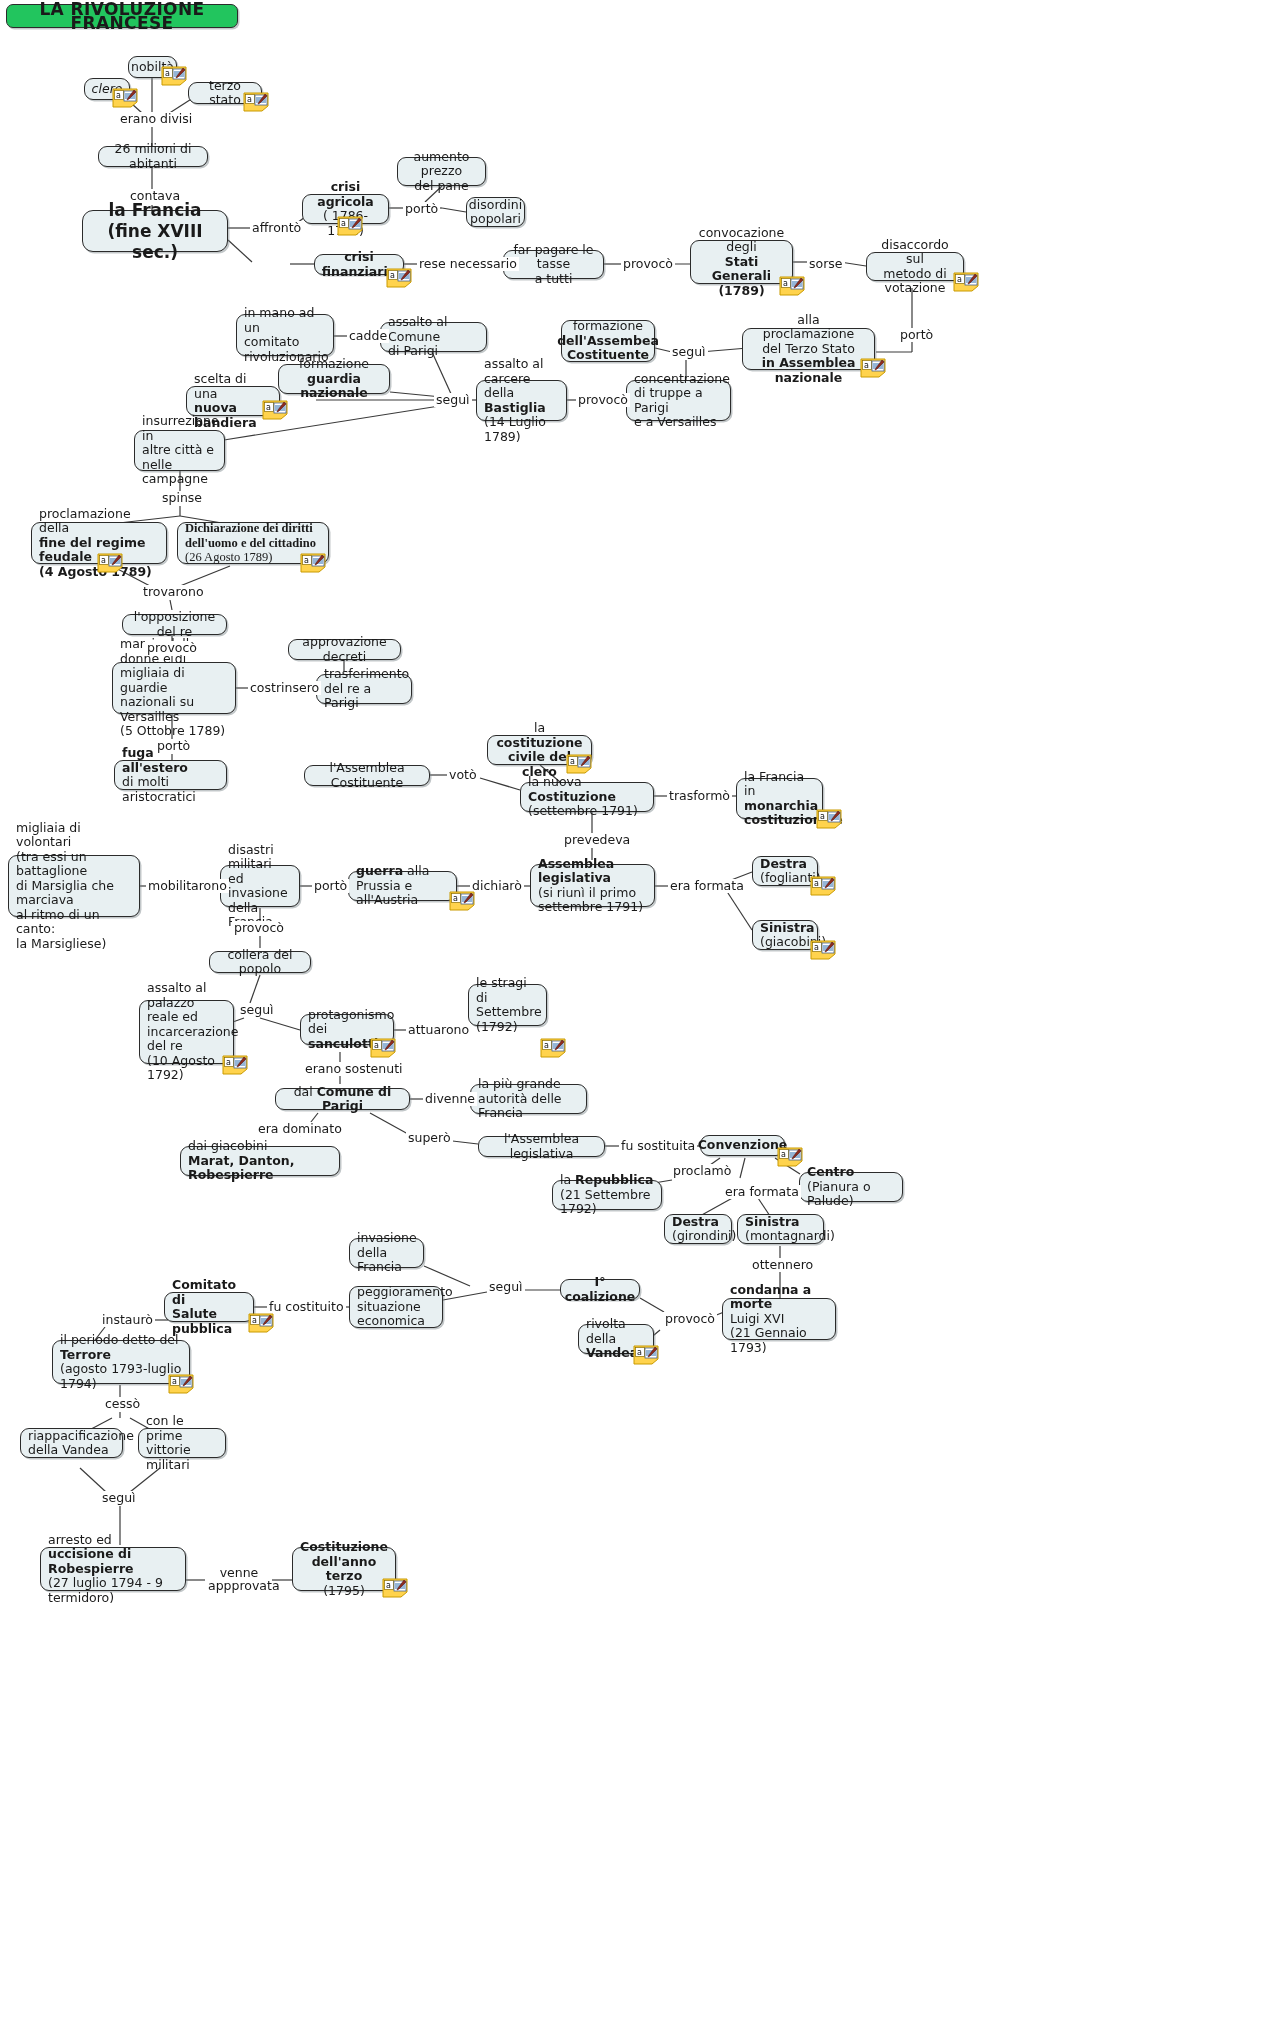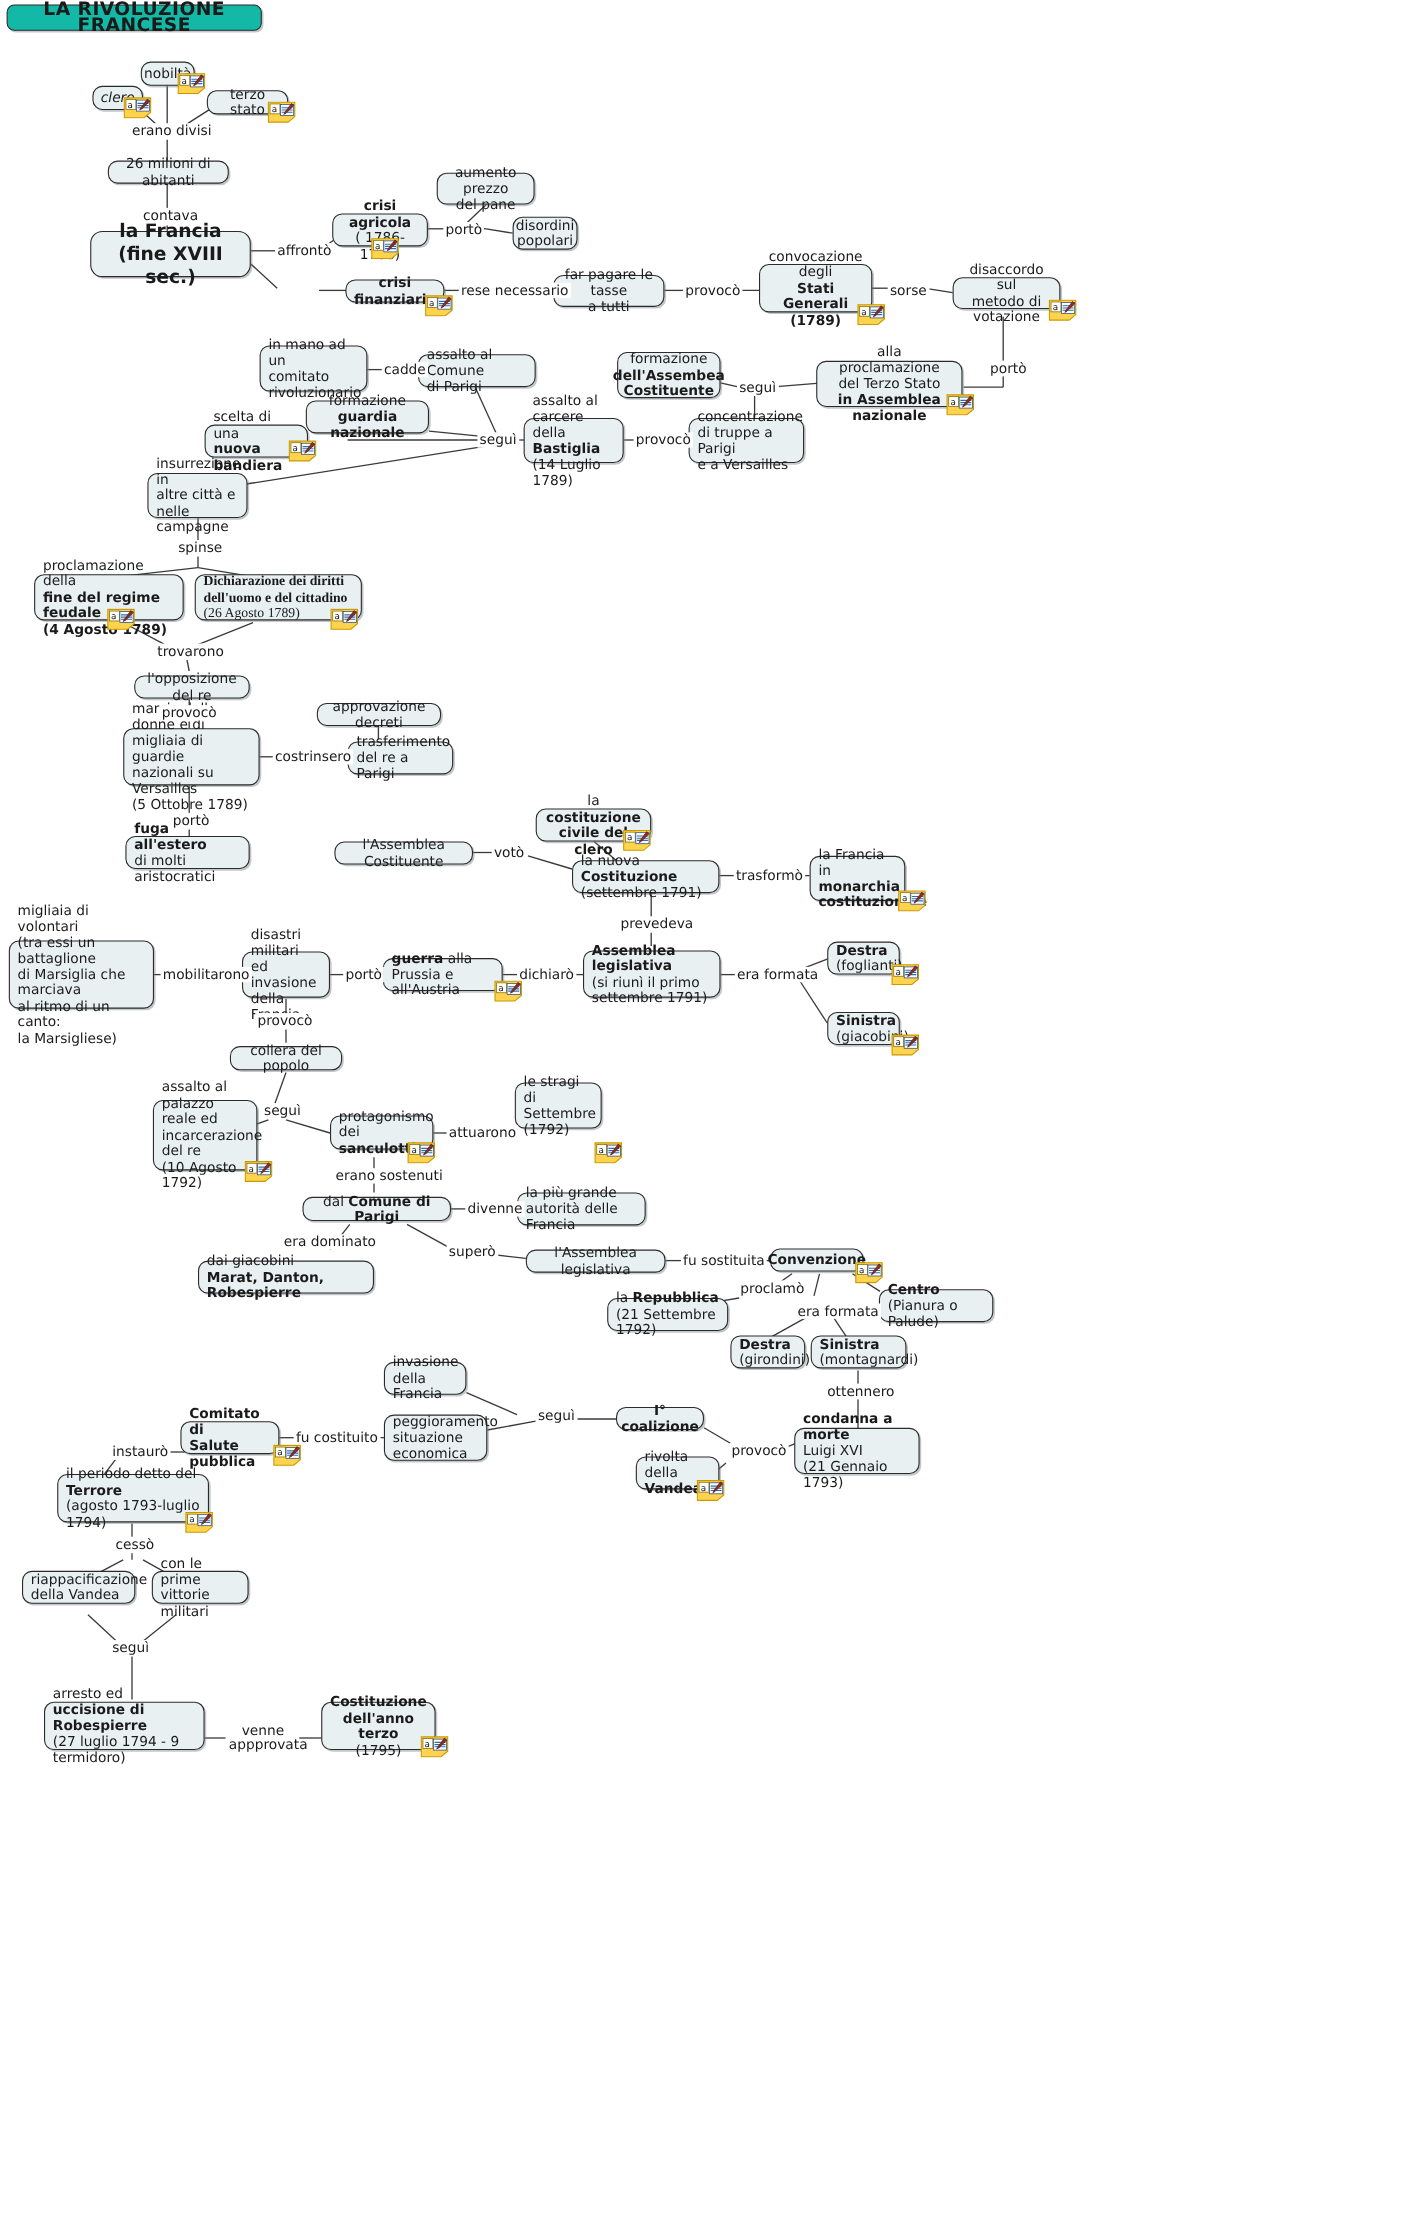--- a/index.html
+++ b/index.html
@@ -35,21 +35,21 @@
     display:flex;
     align-items:center;
     justify-content:center;
     text-align:center;
     padding:3px 7px;
     font-size:12.5px;
     line-height:14.5px;
     color:#1a1a1a;
   }
   .node.title{
-    background:#14b8a6;
+    background:#22c55e;
     border-radius:7px;
     font-weight:bold;
     font-size:17px;
     letter-spacing:.4px;
   }
   .node.big{
     font-size:17px;
     font-weight:bold;
     line-height:21px;
     border-radius:11px;

